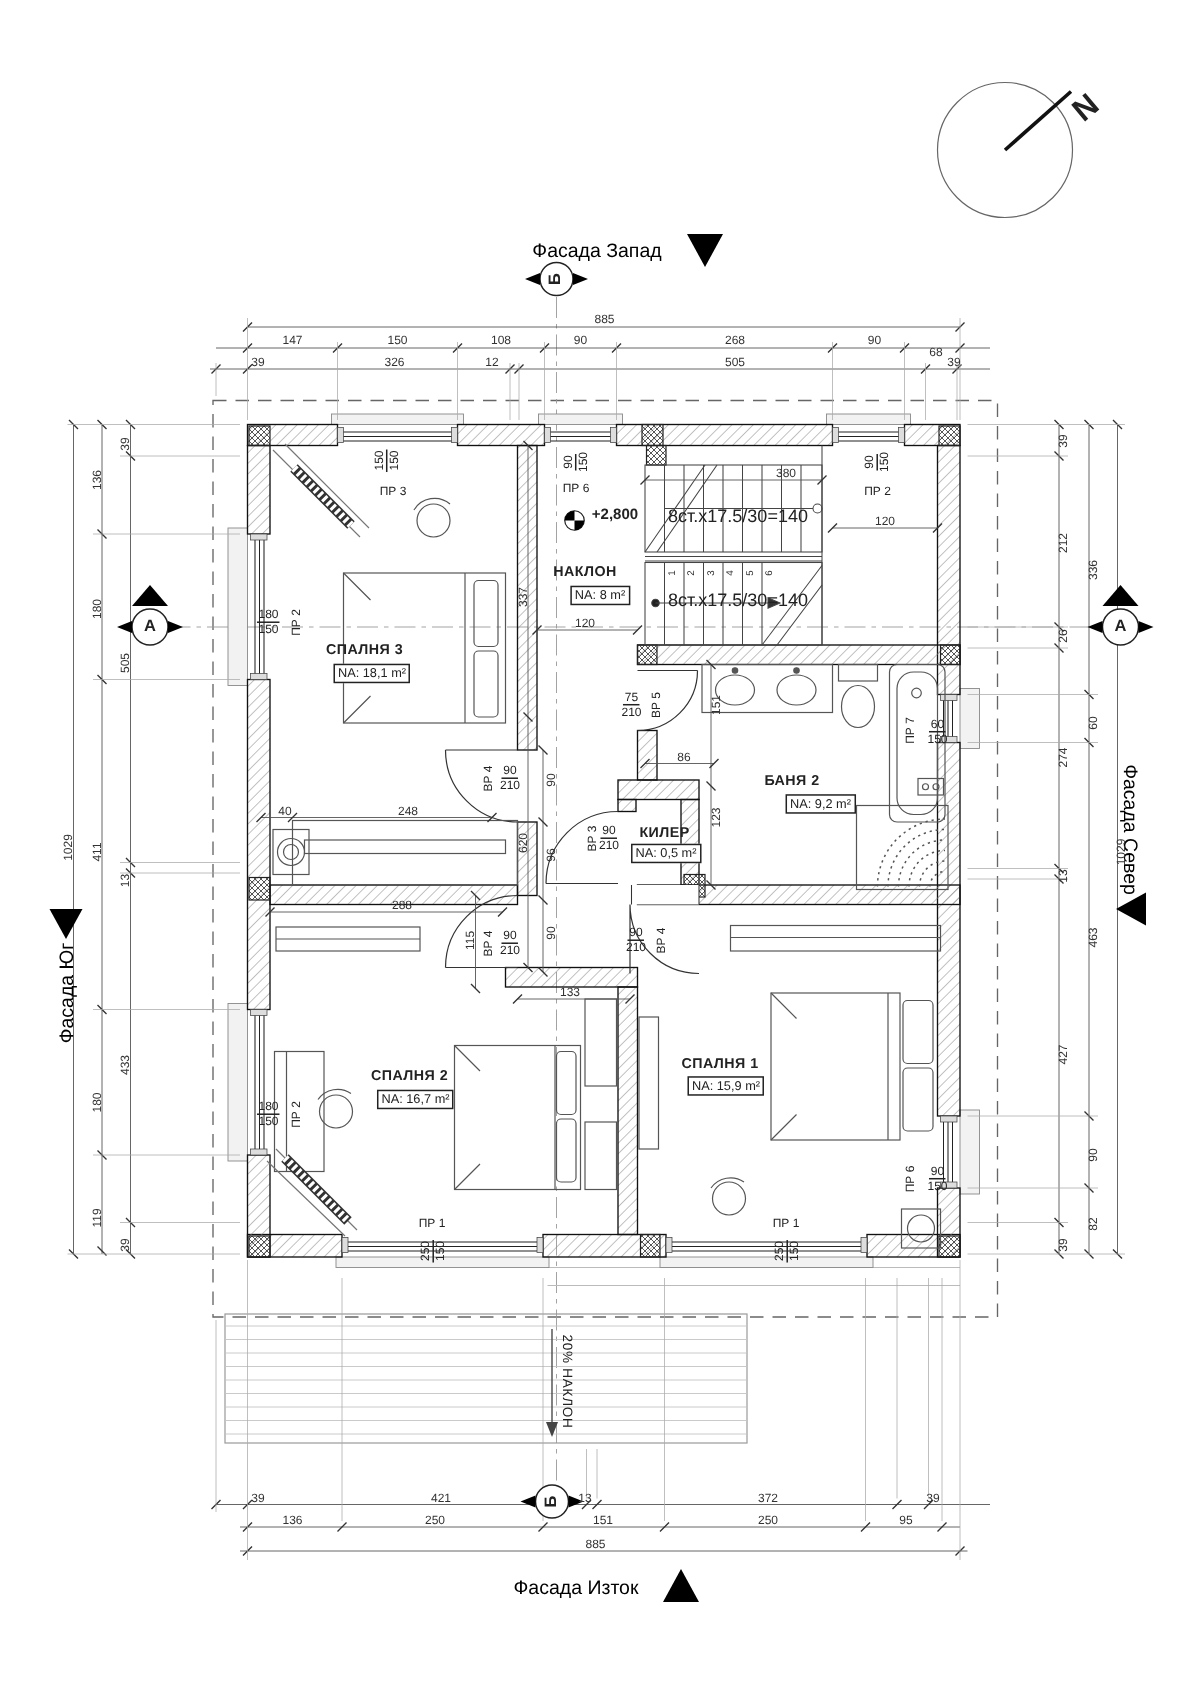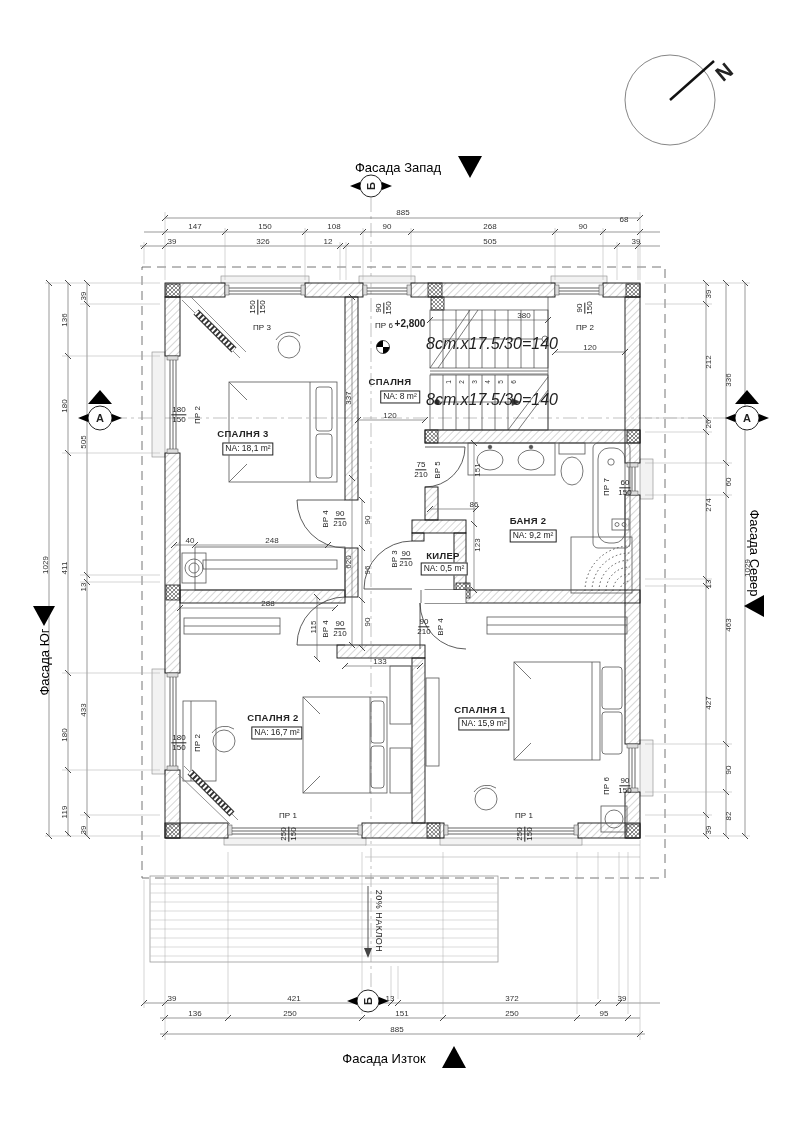--- a/index.html
+++ b/index.html
@@ -9,21 +9,21 @@
   .t{position:absolute;transform:translate(-50%,-50%);white-space:nowrap;
      font-size:8px;line-height:1;color:#222;}
   .r{transform:translate(-50%,-50%) rotate(-90deg);}
   .r90{transform:translate(-50%,-50%) rotate(90deg);}
   .fac{font-size:13px;color:#000;}
   .axisl{font-size:11px;font-weight:bold;}
   .axisl.r{transform:translate(-50%,-50%) rotate(-90deg);}
   .room{font-weight:bold;font-size:9.5px;letter-spacing:.3px;}
   .area{font-size:8.5px;border:1px solid #222;background:#fff;padding:0 2px;line-height:1.3;}
   .lvl{font-size:10px;font-weight:bold;}
-  .stairtxt{font-size:16px;font-style:italic;}
+  .stairtxt{font-size:12px;}
   .step{font-size:6.5px;color:#333;}
   .frac{display:flex;flex-direction:column;align-items:center;font-size:8px;line-height:1.15;}
   .frac span:first-child{border-bottom:.8px solid #222;padding:0 1px;}
   .frac.rot{transform:translate(-50%,-50%) rotate(-90deg);}
   .slope{font-size:9px;letter-spacing:.5px;}
   .north{font-size:21px;font-weight:bold;transform:translate(-50%,-50%) rotate(-40deg);}
   .dim{color:#333;}
 </style>
 </head>
 <body>
@@ -381,21 +381,21 @@
 <span class="t axisl" style="left:100px;top:418px">A</span>
 <span class="t axisl" style="left:747px;top:418px">A</span>
 
 <span class="t dim" style="left:403px;top:213px">885</span>
 <span class="t dim" style="left:195px;top:227px">147</span>
 <span class="t dim" style="left:265px;top:227px">150</span>
 <span class="t dim" style="left:334px;top:227px">108</span>
 <span class="t dim" style="left:387px;top:227px">90</span>
 <span class="t dim" style="left:490px;top:227px">268</span>
 <span class="t dim" style="left:583px;top:227px">90</span>
-<span class="t dim" style="left:624px;top:220px">68</span>
+<span class="t dim" style="left:624px;top:235px">68</span>
 <span class="t dim" style="left:172px;top:242px">39</span>
 <span class="t dim" style="left:263px;top:242px">326</span>
 <span class="t dim" style="left:328px;top:242px">12</span>
 <span class="t dim" style="left:490px;top:242px">505</span>
 <span class="t dim" style="left:636px;top:242px">39</span>
 
 <span class="t dim" style="left:172px;top:999px">39</span>
 <span class="t dim" style="left:294px;top:999px">421</span>
 <span class="t dim" style="left:390px;top:999px">13</span>
 <span class="t dim" style="left:512px;top:999px">372</span>
@@ -428,49 +428,49 @@
 <span class="t dim r" style="left:709px;top:294px">39</span>
 <span class="t dim r" style="left:709px;top:362px">212</span>
 <span class="t dim r" style="left:709px;top:424px">26</span>
 <span class="t dim r" style="left:709px;top:505px">274</span>
 <span class="t dim r" style="left:709px;top:584px">13</span>
 <span class="t dim r" style="left:709px;top:703px">427</span>
 <span class="t dim r" style="left:709px;top:830px">39</span>
 
 <span class="t room" style="left:243px;top:434px">СПАЛНЯ 3</span>
 <span class="t area" style="left:248px;top:449px">NA: 18,1 m²</span>
-<span class="t room" style="left:390px;top:382px">СПАЛНЯ</span>
+<span class="t room" style="left:390px;top:382px">НАКЛОН</span>
 <span class="t area" style="left:400px;top:397px">NA: 8 m²</span>
 <span class="t room" style="left:528px;top:521px">БАНЯ 2</span>
-<span class="t area" style="left:533px;top:536px">NA: 9,2 m²</span>
+<span class="t area" style="left:547px;top:536px">NA: 9,2 m²</span>
 <span class="t room" style="left:443px;top:556px">КИЛЕР</span>
 <span class="t area" style="left:444px;top:569px">NA: 0,5 m²</span>
 <span class="t room" style="left:273px;top:718px">СПАЛНЯ 2</span>
 <span class="t area" style="left:277px;top:733px">NA: 16,7 m²</span>
 <span class="t room" style="left:480px;top:710px">СПАЛНЯ 1</span>
 <span class="t area" style="left:484px;top:724px">NA: 15,9 m²</span>
 
-<span class="t lvl" style="left:410px;top:324px">+2,800</span>
+<span class="t lvl" style="left:410px;top:344px">+2,800</span>
 <span class="t stairtxt" style="left:492px;top:344px">8ст.х17.5/30=140</span>
 <span class="t stairtxt" style="left:492px;top:400px">8ст.х17.5/30=140</span>
 <span class="t step r" style="left:449px;top:382px">1</span>
 <span class="t step r" style="left:462px;top:382px">2</span>
 <span class="t step r" style="left:475px;top:382px">3</span>
 <span class="t step r" style="left:488px;top:382px">4</span>
 <span class="t step r" style="left:501px;top:382px">5</span>
 <span class="t step r" style="left:514px;top:382px">6</span>
 
 <span class="t dim" style="left:524px;top:316px">380</span>
 <span class="t dim" style="left:590px;top:348px">120</span>
 <span class="t dim" style="left:390px;top:416px">120</span>
 <span class="t dim r" style="left:349px;top:398px">337</span>
 <span class="t dim r" style="left:349px;top:562px">620</span>
 <span class="t dim r" style="left:478px;top:470px">151</span>
 <span class="t dim r" style="left:478px;top:545px">123</span>
-<span class="t dim" style="left:474px;top:505px">86</span>
+<span class="t dim" style="left:456px;top:505px">86</span>
 <span class="t dim" style="left:268px;top:604px">288</span>
 <span class="t dim" style="left:272px;top:541px">248</span>
 <span class="t dim" style="left:190px;top:541px">40</span>
 <span class="t dim" style="left:380px;top:662px">133</span>
 <span class="t dim r" style="left:314px;top:627px">115</span>
 <span class="t dim r" style="left:368px;top:520px">90</span>
 <span class="t dim r" style="left:368px;top:570px">96</span>
 <span class="t dim r" style="left:368px;top:622px">90</span>
 
 <div class="frac rot t" style="left:258px;top:307px">

